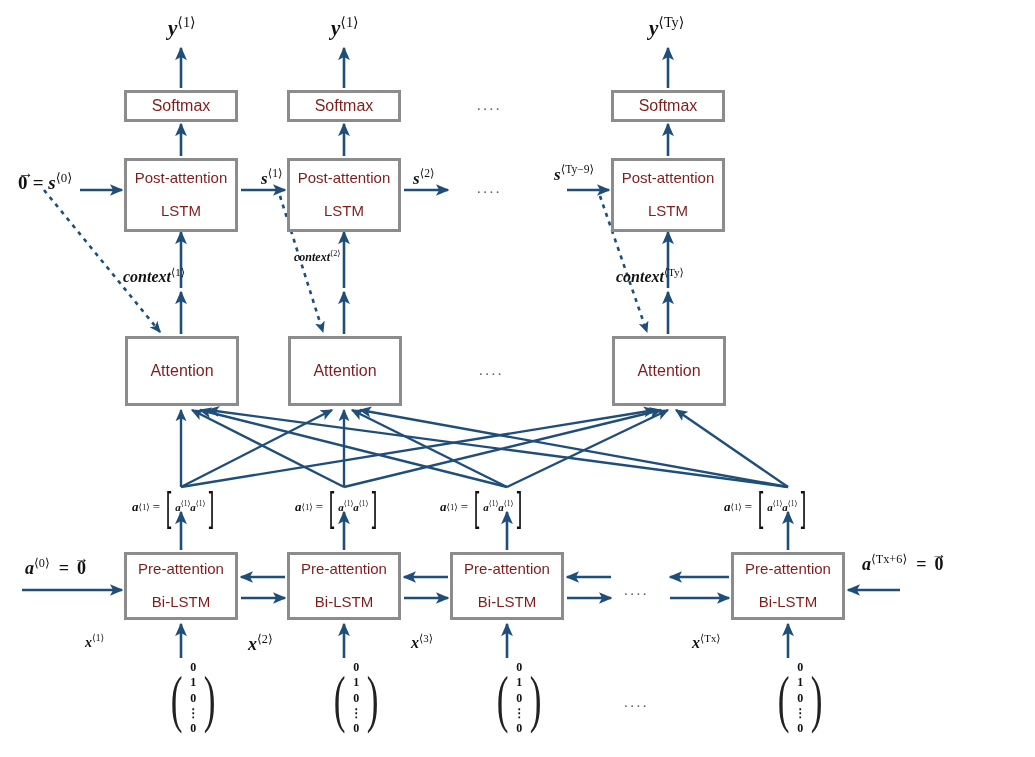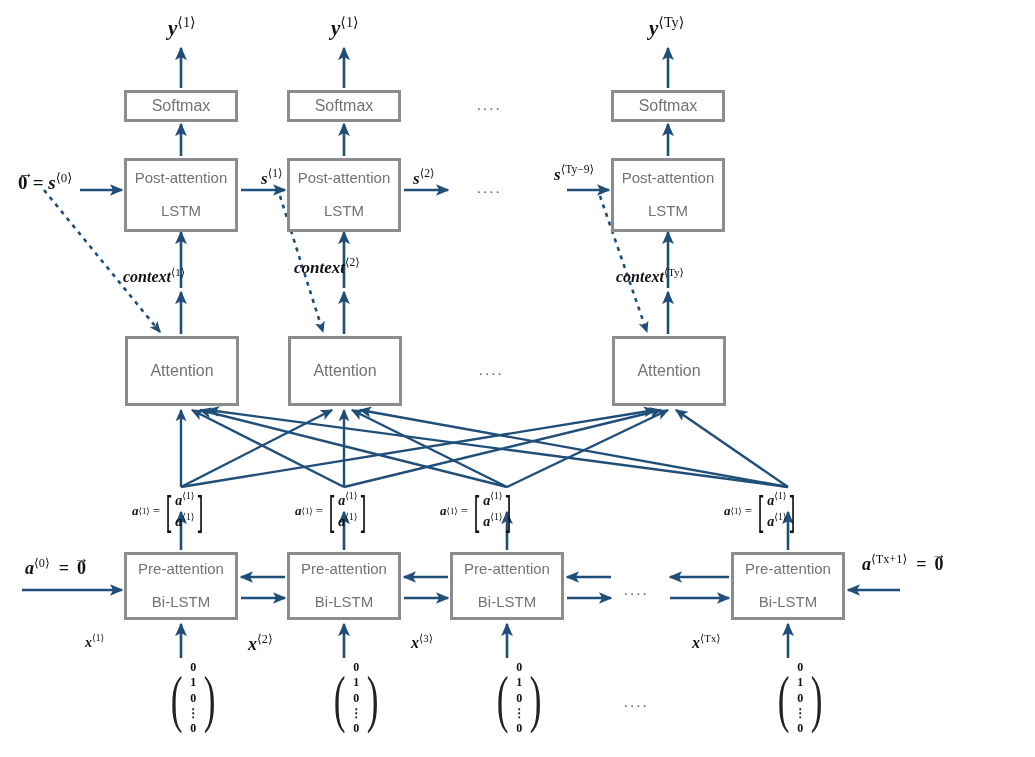--- a/index.html
+++ b/index.html
@@ -2,38 +2,38 @@
 <html><head>
 <meta charset="utf-8">
 <style>
   html,body{margin:0;padding:0;background:#ffffff;}
   body{width:1035px;height:757px;overflow:hidden;
        font-family:"Liberation Sans",sans-serif;}
   #canvas{position:relative;width:1035px;height:757px;background:#fff;}
   svg{position:absolute;left:0;top:0;width:1035px;height:757px;}
   .blk{position:absolute;box-sizing:border-box;border:3px solid #8c8c8c;
        background:#fff;display:flex;align-items:center;justify-content:center;
-       text-align:center;color:#737373;line-height:1.12;}
+       text-align:center;color:#7f1d1d;line-height:1.12;}
   .blk span{display:block;}
   .lbl{position:absolute;color:#111;white-space:nowrap;}
   .serif{font-family:"Liberation Serif",serif;}
   .mi{font-family:Liberation Serif, serif;font-style:italic;font-weight:bold;}
   .mup{font-family:"Liberation Serif",serif;font-weight:bold;}
   sup{font-size:.68em;font-style:normal;font-weight:normal;}
   .ell{position:absolute;color:#5a5a66;letter-spacing:2.5px;
        font-family:"Liberation Serif",serif;font-size:15px;}
   .onehot{position:absolute;display:flex;align-items:center;
           font-family:"Liberation Serif",serif;color:#111;}
   .onehot .par{font-size:64px;line-height:.9;transform:scaleX(.55);color:#222;}
   .onehot .col{display:flex;flex-direction:column;align-items:center;
                font-size:12px;line-height:1.28;font-weight:bold;}
   .amat{display:inline-flex;align-items:center;}
   .amat .bb{font-size:40px;line-height:.86;transform:scaleX(.5);color:#111;}
-  .amat .rows{display:flex;flex-direction:column;align-items:flex-end;
-              font-size:14px;line-height:1.45;padding:0 1px;}
+  .amat .rows{display:flex;flex-direction:row;align-items:flex-end;
+              font-size:11px;line-height:1.45;padding:0 1px;}
   .ovr{position:relative;display:inline-block;}
   .ovr .ar{position:absolute;left:0;right:1px;top:-.52em;font-size:.82em;
            text-align:center;font-style:normal;font-weight:normal;}
 </style>
 </head>
 <body>
 
 <div id="canvas">
 
   <svg viewBox="0 0 1035 757">
@@ -153,21 +153,21 @@
   <div class="lbl" style="left:413px;top:166px;font-size:17px;">
     <span class="mi">s</span><sup class="serif">⟨2⟩</sup>
   </div>
   <div class="lbl" style="left:554px;top:162px;font-size:17px;">
     <span class="mi">s</span><sup class="serif">⟨Ty−9⟩</sup>
   </div>
 
   <div class="lbl" style="left:123px;top:266px;font-size:16px;">
     <span class="mi">context</span><sup class="serif">⟨1⟩</sup>
   </div>
-  <div class="lbl" style="left:294px;top:255px;font-size:17px;">
+  <div class="lbl" style="left:294px;top:248px;font-size:12px;">
     <span class="mi">context</span><sup class="serif">⟨2⟩</sup>
   </div>
   <div class="lbl" style="left:616px;top:266px;font-size:16px;">
     <span class="mi">context</span><sup class="serif">⟨Ty⟩</sup>
   </div>
 
   <div class="blk" style="left:125px;top:336px;width:114px;height:70px;font-size:16px;">
     <span>Attention</span>
   </div>
   <div class="blk" style="left:288px;top:336px;width:114px;height:70px;font-size:16px;">
@@ -246,21 +246,21 @@
     <span><span>Pre-attention</span><br>
       <span>Bi-LSTM</span></span>
   </div>
 
   <div class="lbl" style="left:25px;top:556px;font-size:18px;">
     <span class="mi ovr">a</span><sup class="serif">⟨0⟩</sup>
     <span class="mup" style="padding-left:4px;">=</span>
     <span class="mup ovr" style="padding-left:3px;">0<span class="ar">→</span></span>
   </div>
   <div class="lbl" style="left:862px;top:552px;font-size:18px;">
-    <span class="mi ovr">a</span><sup class="serif">⟨Tx+1⟩</sup>
+    <span class="mi ovr">a</span><sup class="serif">⟨Tx+6⟩</sup>
     <span class="mup" style="padding-left:4px;">=</span>
     <span class="mup ovr" style="padding-left:3px;">0<span class="ar">→</span></span>
   </div>
 
   <div class="lbl" style="left:85px;top:632px;font-size:14px;">
     <span class="mi">x</span><sup class="serif">⟨1⟩</sup>
   </div>
   <div class="lbl" style="left:248px;top:632px;font-size:18px;">
     <span class="mi">x</span><sup class="serif">⟨2⟩</sup>
   </div>

